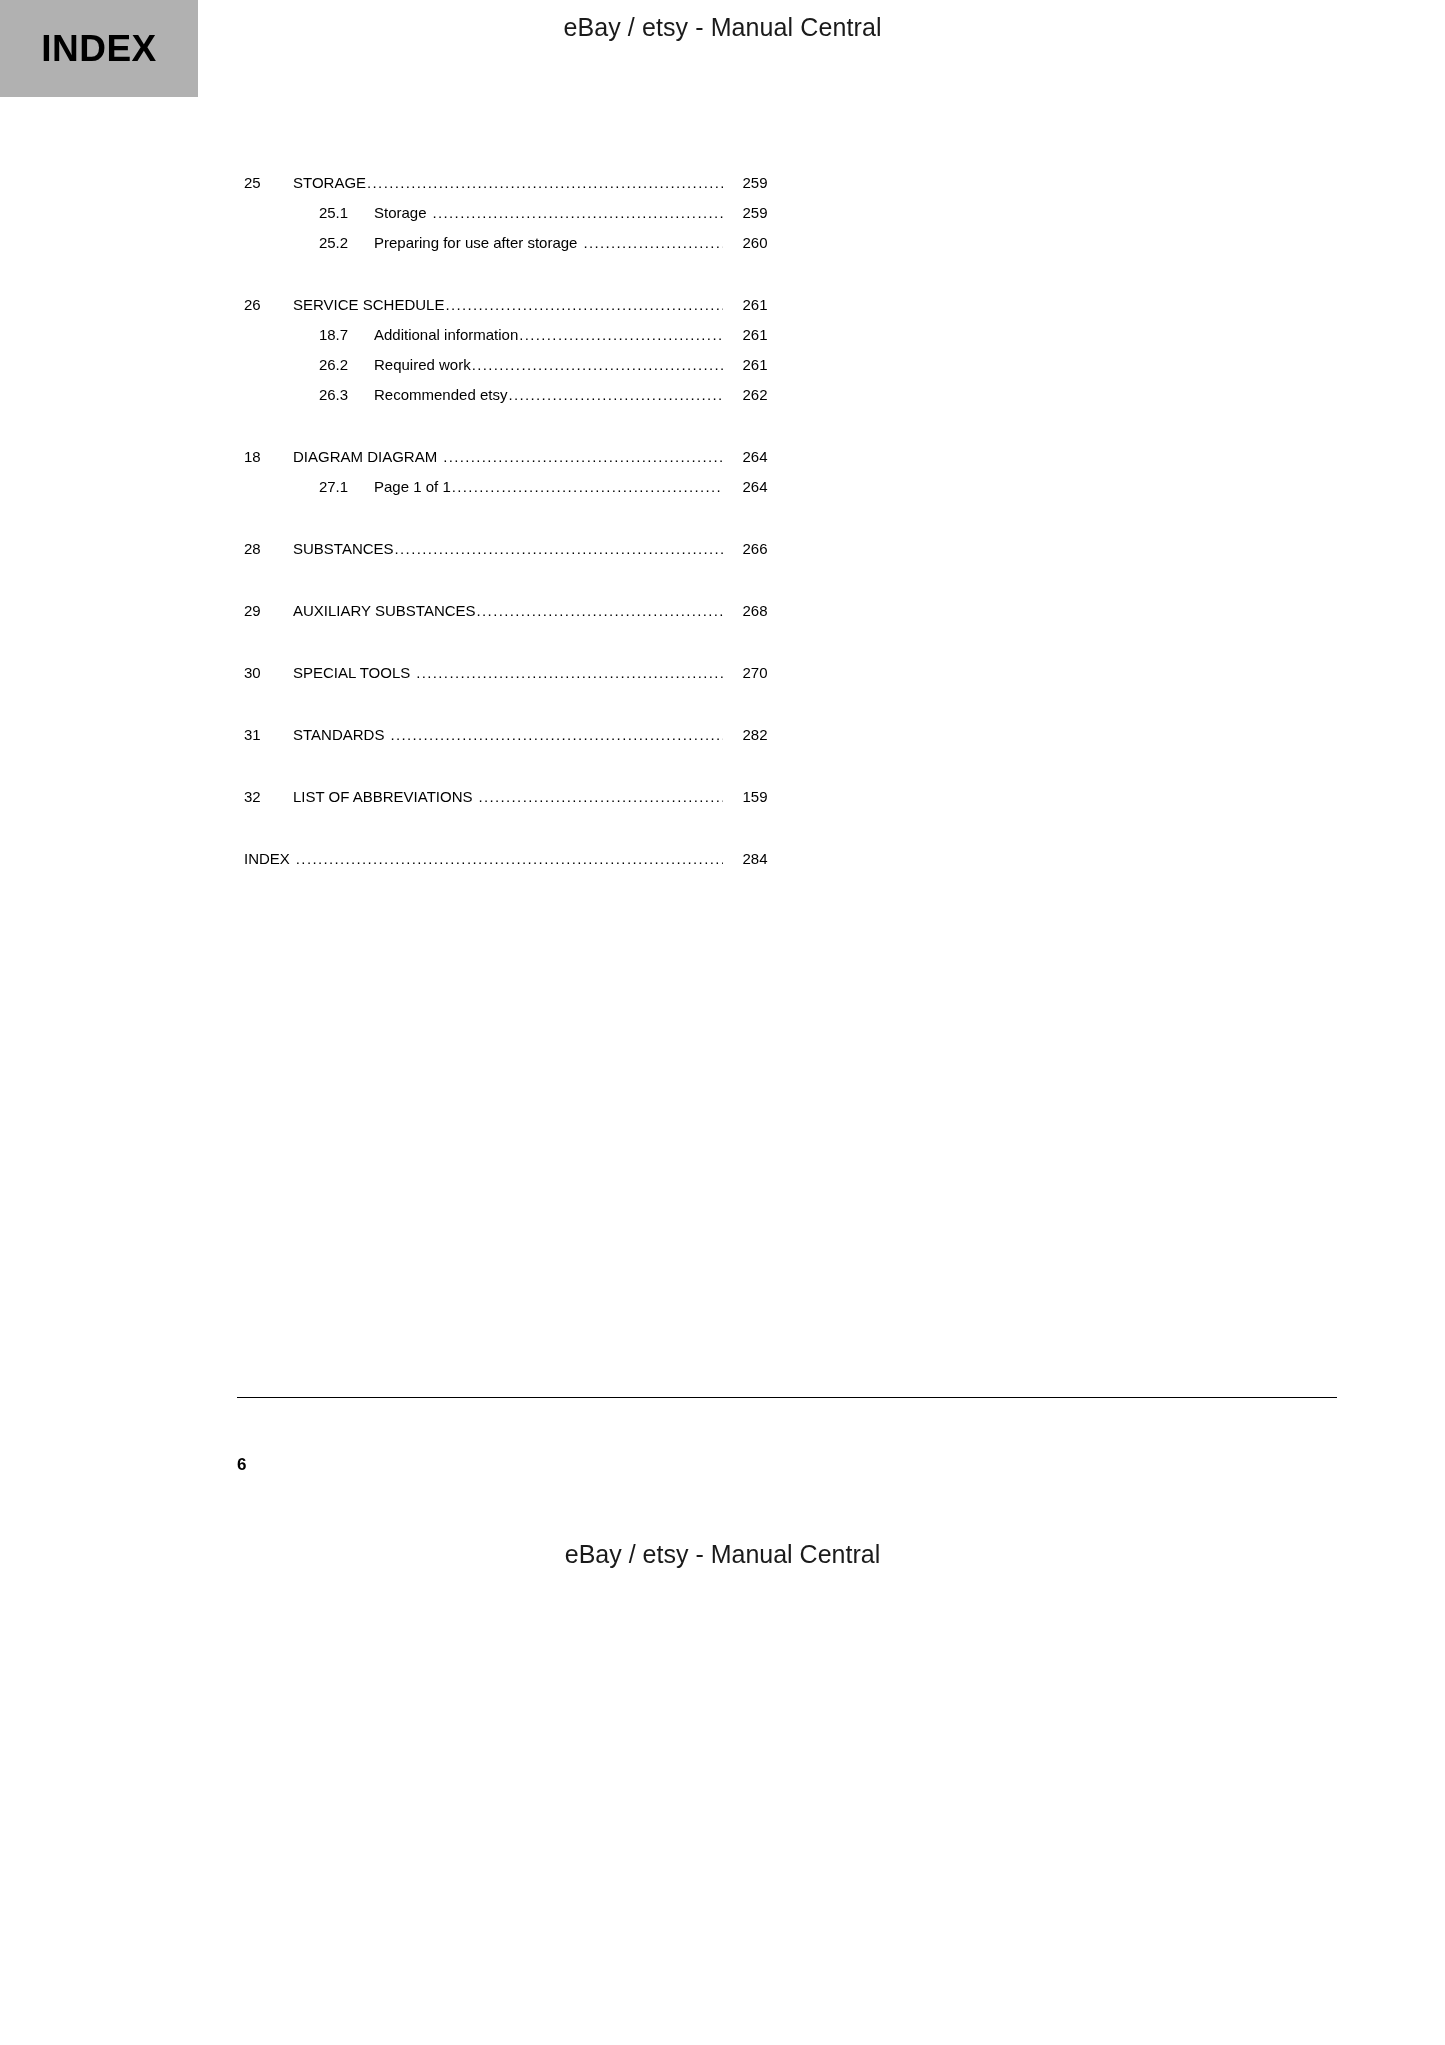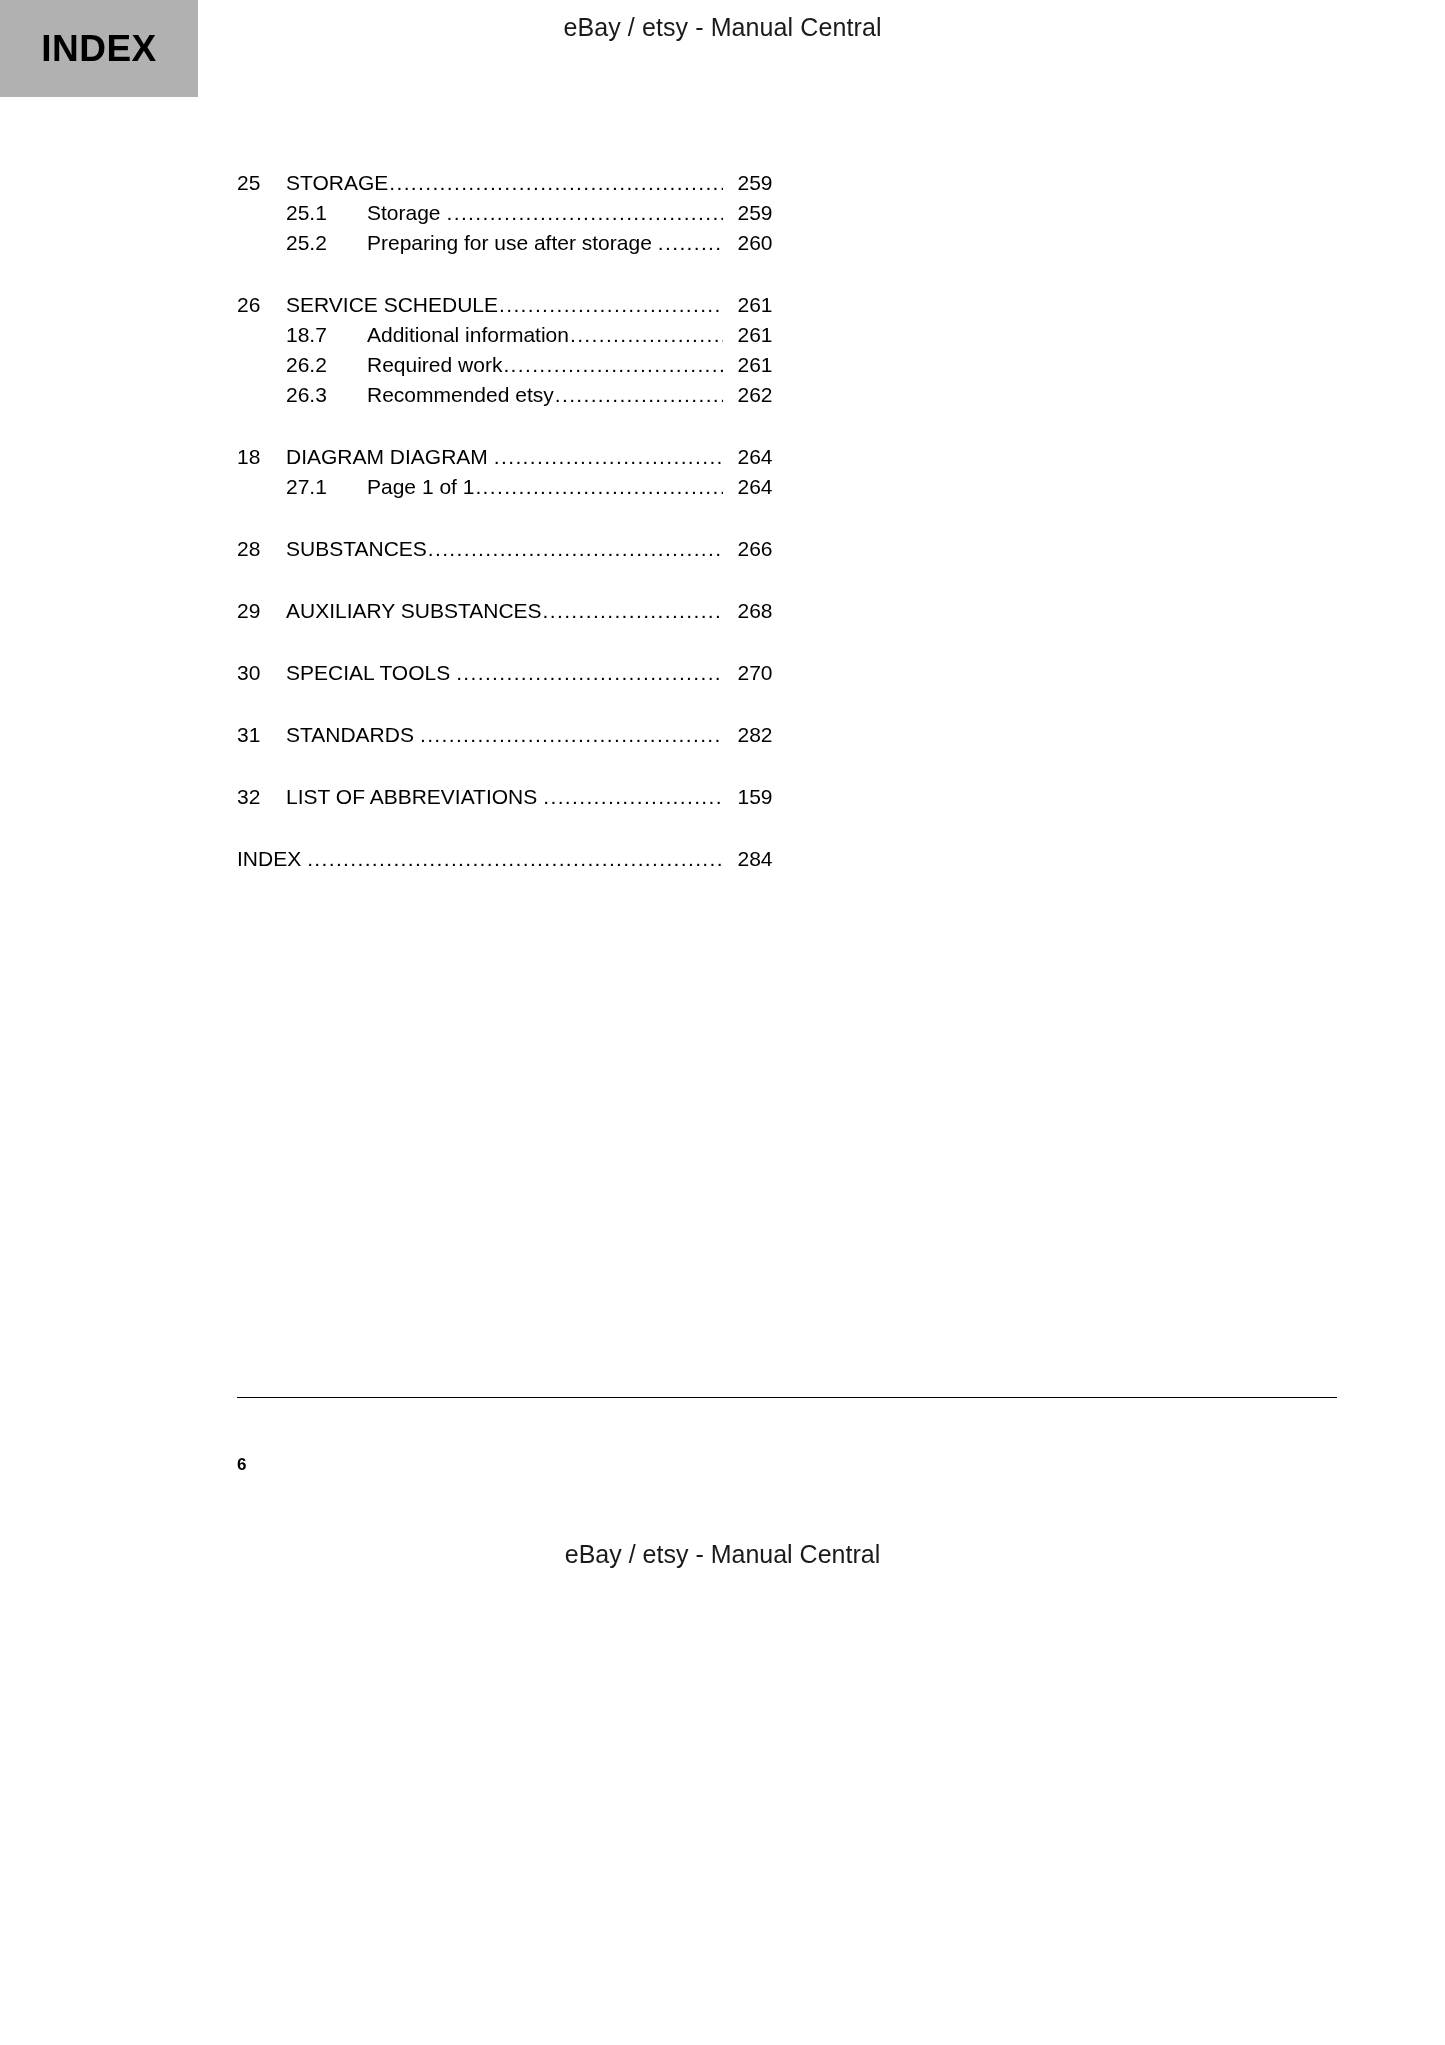--- a/index.html
+++ b/index.html
@@ -50,37 +50,39 @@
   
   .toc {
     position: absolute;
     left: 237px;
     top: 168px;
     width: 540px;
   }
   .toc-row {
     display: flex;
     align-items: baseline;
-    font-size: 21px;
+    font-size: 15px;
     line-height: 30px;
     color: #000000;
     white-space: nowrap;
+    margin-left: 7px;
   }
   .toc-row.level1 { margin-top: 18px; }
   .toc-row.level1.first { margin-top: 0; }
   .toc-row.level2 { margin-top: 0; }
   .toc-group-gap { height: 14px; }
 
   .toc-num {
     flex: 0 0 auto;
     width: 49px;
   }
   .toc-num.sub {
     width: 81px;
     margin-left: 49px;
+    text-align: center;
   }
   .toc-num.none {
     width: 0;
   }
   .toc-title {
     flex: 0 0 auto;
   }
   .toc-dots {
     flex: 1 1 auto;
     overflow: hidden;

